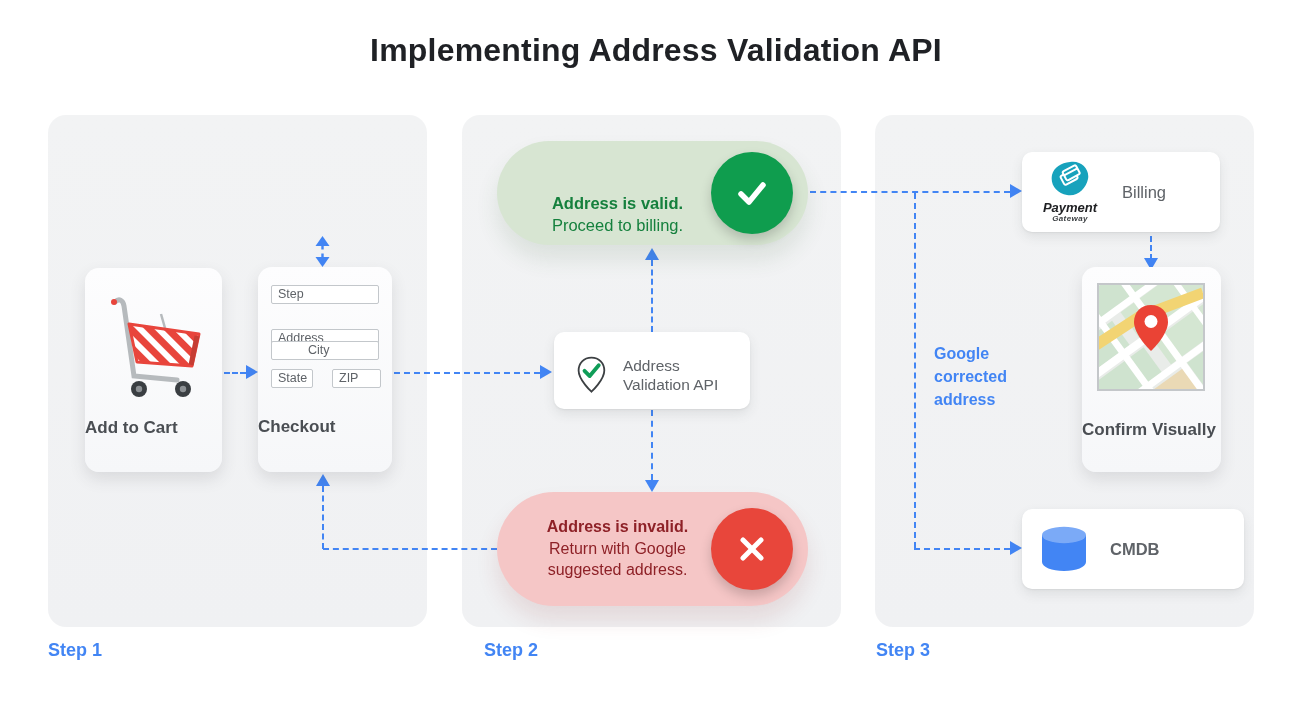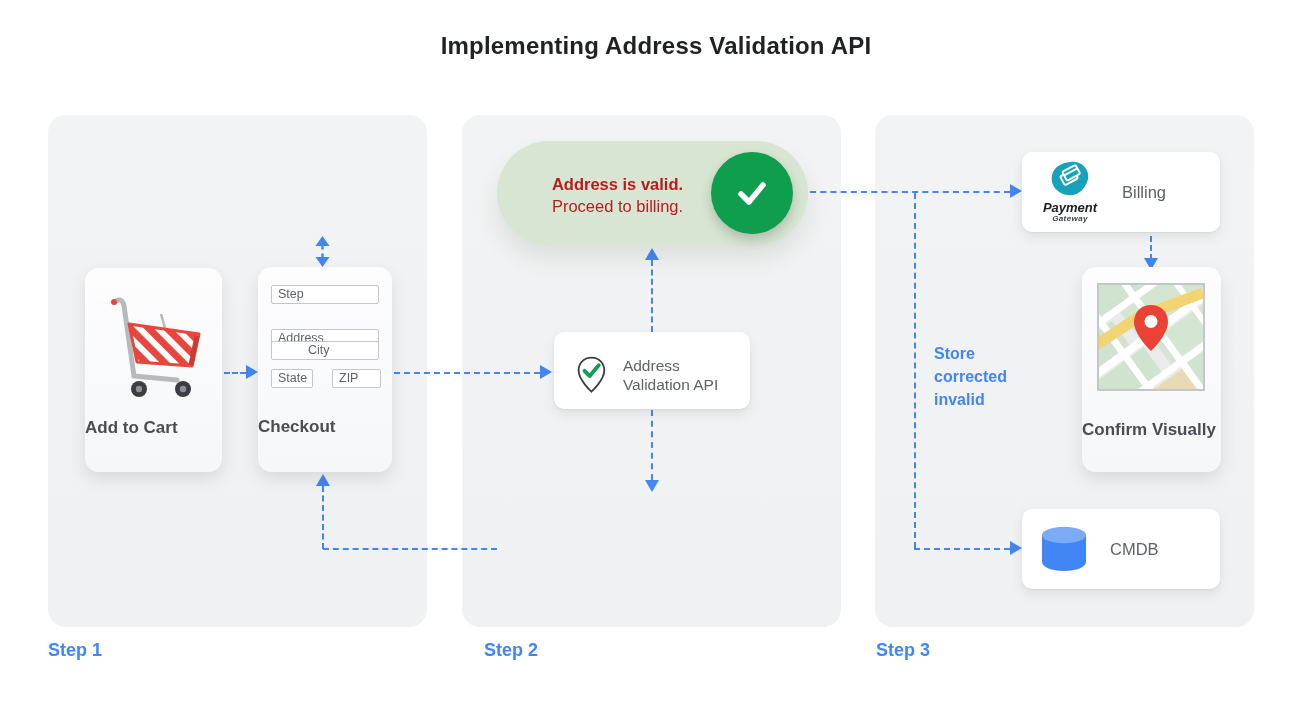--- a/index.html
+++ b/index.html
@@ -1,21 +1,21 @@
 <!DOCTYPE html>
 <html><head>
 <meta charset="utf-8">
 <style>
   * { margin:0; padding:0; box-sizing:border-box; }
   html,body { background:#ffffff; }
   body { font-family:"Liberation Sans", sans-serif; }
   .canvas { position:relative; width:1312px; height:704px; background:#ffffff; overflow:hidden; }
 
   .title { position:absolute; left:0; top:32px; width:100%; text-align:center;
-           font-size:24px; font-weight:700; color:#1f2125; letter-spacing:.2px; }
+           font-size:32px; font-weight:700; color:#1f2125; letter-spacing:.2px; }
 
   .panel { position:absolute; top:115px; width:379px; height:512px;
            background:linear-gradient(180deg,#f2f3f4,#f0f1f3); border-radius:18px; }
   .panel.p1 { left:48px; } .panel.p2 { left:462px; } .panel.p3 { left:875px; width:379px; }
 
   .step-label { position:absolute; top:640px; font-size:18px; font-weight:700; color:#4285f4; }
 
   .card { position:absolute; background:#ffffff; border-radius:10px;
           box-shadow:0 5px 12px rgba(60,64,67,.10), 0 1px 2px rgba(60,64,67,.08);
           display:flex; align-items:center; }
@@ -27,21 +27,21 @@
 
   
   .field { position:absolute; height:19px; background:#ffffff; border:1.5px solid #c3c7cb;
            border-radius:2px; font-size:12.5px; color:#5f6368; line-height:16px; padding-left:6px; }
 
   
   .pill { position:absolute; border-radius:60px; }
   .pill-valid { background:#d7e5d2; box-shadow:0 14px 22px rgba(60,100,60,.12); }
   .pill-invalid { background:#f5c6c6; box-shadow:0 14px 22px rgba(140,40,40,.12); }
   .pill-text { position:absolute; left:18px; width:205px; text-align:center; line-height:1.35; }
-  .pill-valid .pill-text { color:#b91c1c; font-size:16.5px; }
+  .pill-valid .pill-text { color:#15803d; font-size:16.5px;margin-top:19px; }
   .pill-invalid .pill-text { color:#8e2127; font-size:16px; }
   .pill-title { font-weight:700; }
   .status-circle { position:absolute; width:82px; height:82px; border-radius:50%;
                    display:flex; align-items:center; justify-content:center;
                    box-shadow:0 6px 12px rgba(0,0,0,.18); }
   .circle-valid { background:#0f9d4e; }
   .circle-invalid { background:#e8463b; }
 
   
   .hline { position:absolute; height:0; border-top:2.4px dashed #4285f4; }
@@ -151,20 +151,32 @@
   </div>
 
   <div class="card" style="left:554px;top:332px;width:196px;height:77px;padding:9px 10px 0 18px;">
     <svg width="52" height="56" viewBox="0 0 56 58">
       <path d="M28 4 C17 4 9.5 12 9.5 22.5 C9.5 36 28 53 28 53 C28 53 46.5 36 46.5 22.5 C46.5 12 39 4 28 4 Z" fill="#ffffff" stroke="#3c4043" stroke-width="2.6"></path>
       <polyline points="18,23 25.5,30.5 38.5,15" fill="none" stroke="#0f9d58" stroke-width="5.5" stroke-linecap="round" stroke-linejoin="round"></polyline>
     </svg>
     <div class="api-label" style="margin-left:12px;">Address Validation API</div>
   </div>
 
+  <div class="pill pill-invalid" style="left:497px;top:492px;width:311px;height:114px;">
+    <div class="pill-text" style="top:24px;">
+      <span class="pill-title">Address is invalid.</span><br>
+      <span>Return with Google suggested address.</span>
+    </div>
+    <div class="status-circle circle-invalid" style="left:214px;top:16px;">
+      <svg width="38" height="38" viewBox="0 0 38 38">
+        <line x1="10" y1="10" x2="28" y2="28" stroke="#ffffff" stroke-width="5" stroke-linecap="round"></line>
+        <line x1="28" y1="10" x2="10" y2="28" stroke="#ffffff" stroke-width="5" stroke-linecap="round"></line>
+      </svg>
+    </div>
+  </div>
 
   <div class="card" style="left:1022px;top:152px;width:198px;height:80px;padding:0 10px 0 16px;">
     <div class="pg-logo">
       <svg width="40" height="36" viewBox="0 0 40 36">
         <path d="M20 1 C31 -1 40 8 38 18 C36 28 27 36 17 34 C7 32 0 24 2 14 C4 6 11 2 20 1 Z" fill="#17a2bc"></path>
         <g transform="rotate(-28 20 17)">
           <rect x="12" y="11" width="15" height="10" rx="1.6" fill="none" stroke="#ffffff" stroke-width="2"></rect>
           <rect x="16" y="8" width="15" height="10" rx="1.6" fill="#17a2bc" stroke="#ffffff" stroke-width="2"></rect>
           <line x1="16" y1="12" x2="31" y2="12" stroke="#ffffff" stroke-width="2"></line>
         </g>
@@ -196,27 +208,27 @@
         </g>
         <path d="M-6 62 L40 32 L104 8" fill="none" stroke="#f2d473" stroke-width="11"></path>
         <path d="M-6 62 L40 32 L104 8" fill="none" stroke="#e8c45a" stroke-width="11" stroke-dasharray="0" opacity="0"></path>
         <path d="M52 20 C42 20 35 27 35 37 C35 50 52 66 52 66 C52 66 69 50 69 37 C69 27 62 20 52 20 Z" fill="#ea4335"></path>
         <circle cx="52" cy="36.5" r="6.5" fill="#ffffff"></circle>
       </svg>
     </div>
     <div class="big-label" style="position:absolute;left:0;width:100%;top:152px;line-height:1.35;">Confirm Visually</div>
   </div>
 
-  <div class="card" style="left:1022px;top:509px;width:198px;height:80px;padding:0 10px 0 18px;">
+  <div class="card" style="left:1022px;top:509px;width:222px;height:80px;padding:0 10px 0 18px;font-weight:bold;">
     <svg width="48" height="46" viewBox="0 0 48 46">
       <path d="M2 9 L2 36 C2 41 11.8 45 24 45 C36.2 45 46 41 46 36 L46 9 Z" fill="#4285f4"></path>
       <ellipse cx="24" cy="9" rx="22" ry="8.2" fill="#7baaf7"></ellipse>
     </svg>
     <div class="api-label" style="margin-left:22px;font-size:16.5px;">CMDB</div>
   </div>
 
-  <div class="store-note">Store corrected invalid</div>
+  <div class="store-note">Google corrected address</div>
 
   <div class="step-label" style="left:48px;">Step 1</div>
   <div class="step-label" style="left:462px;margin-left:22px;">Step 2</div>
   <div class="step-label" style="left:876px;">Step 3</div>
 
 </div>
 
 </body></html>

